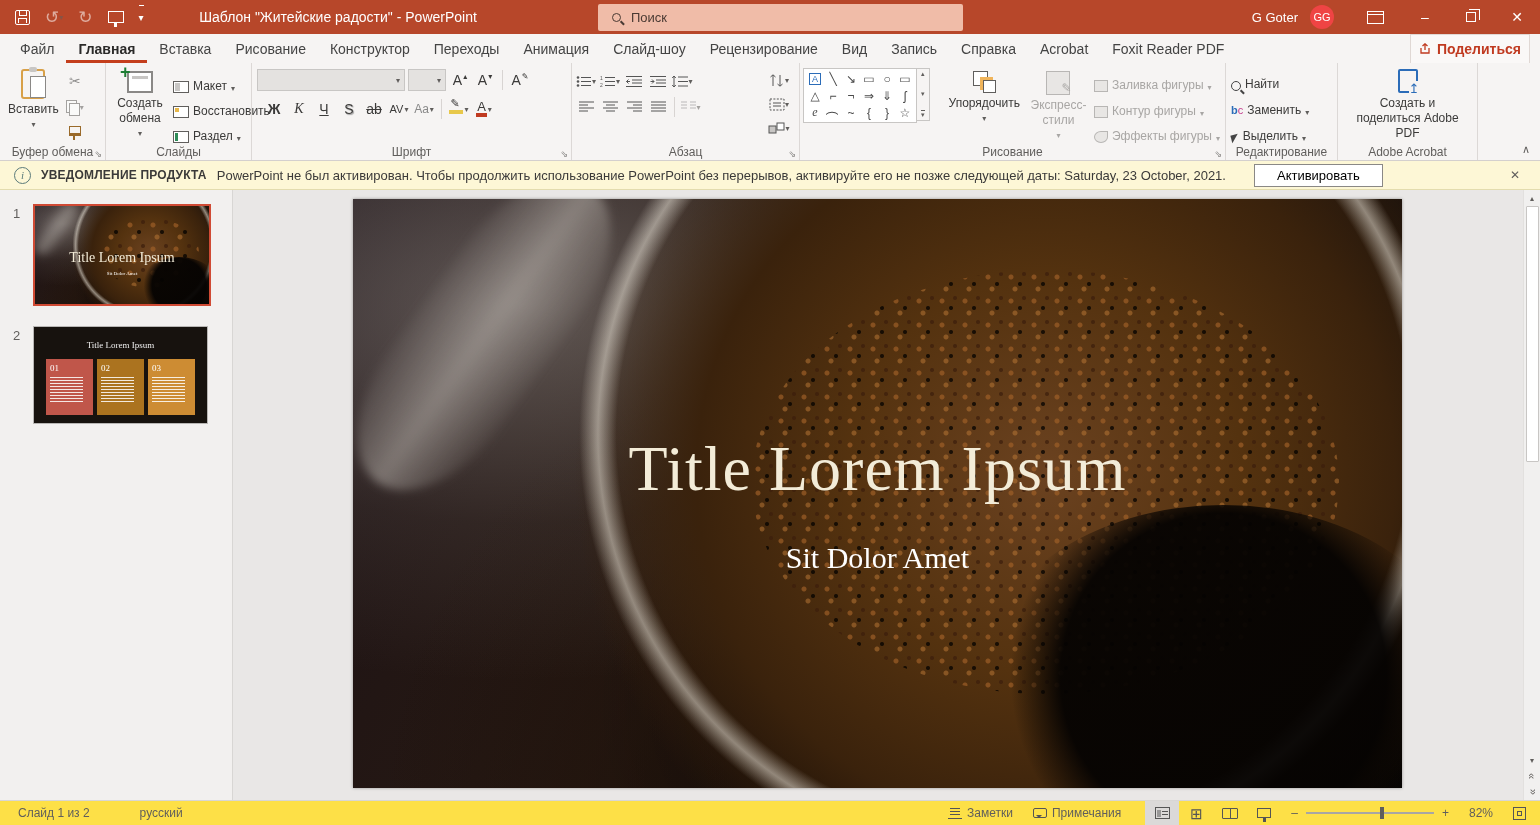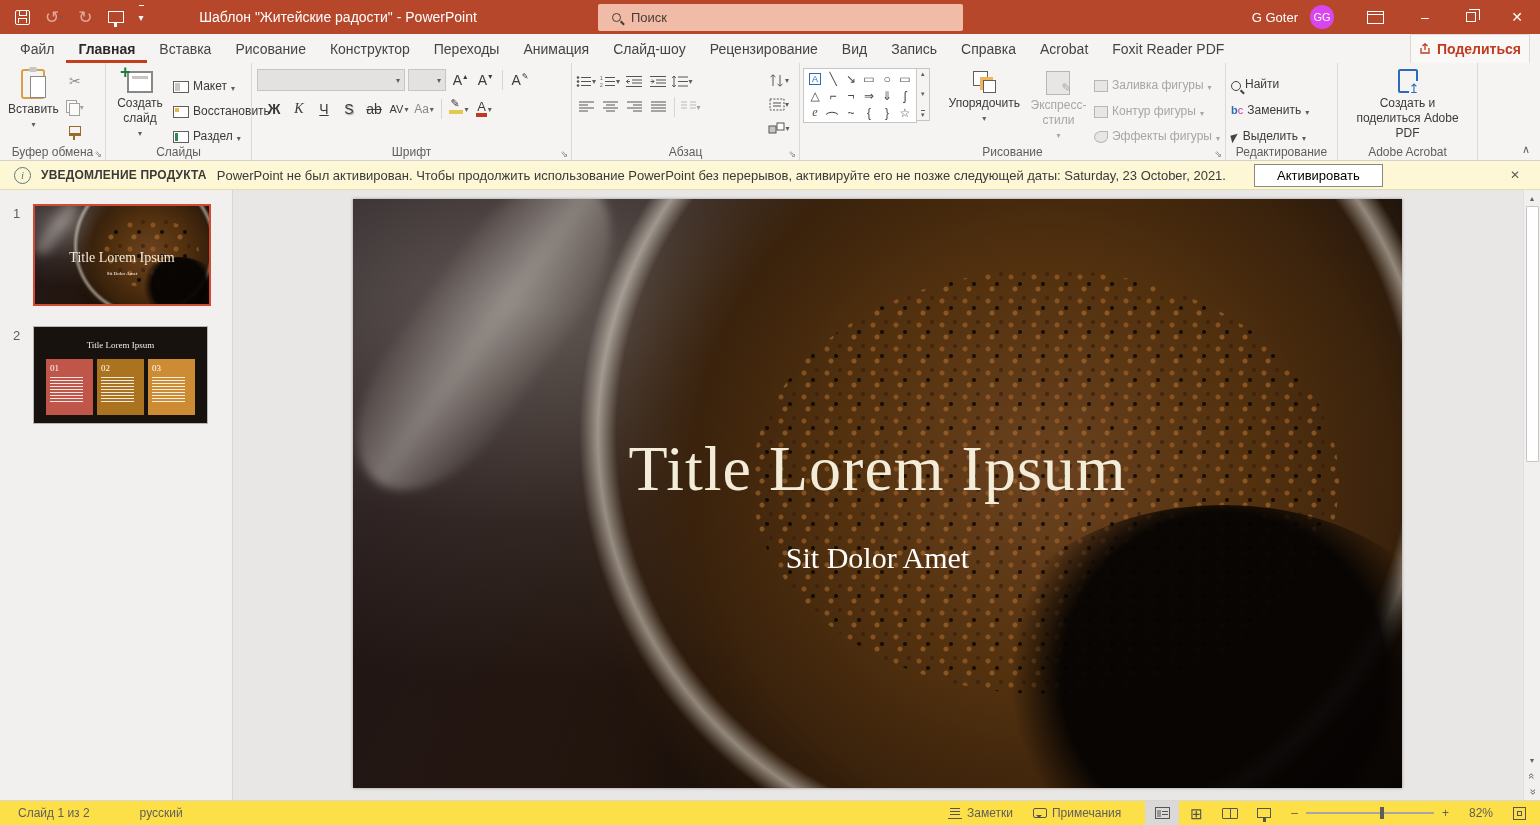--- a/index.html
+++ b/index.html
@@ -18,21 +18,21 @@
   .floppy::after { content:""; position:absolute; left:2px; bottom:1px; width:7px; height:4px; border:1.5px solid #fff; border-bottom:none; }
   .screen-ic { width:16px; height:12px; border:1.5px solid #fff; position:relative; }
   .screen-ic::after { content:""; position:absolute; left:5px; top:11px; width:3px; height:4px; background:#fff; }
   .qat-chev { font-size:10px; letter-spacing:0; border-top:1.5px solid #fff; padding-top:1px; line-height:8px; }
   .tb-title { position:absolute; left:338px; top:0; height:34px; display:flex; align-items:center; transform:translateX(-50%); white-space:nowrap; font-size:14px; }
   .tb-search { position:absolute; left:598px; top:4px; width:365px; height:27px; background:#f0bca8; border-radius:2px; color:#4a3a33; display:flex; align-items:center; gap:10px; padding-left:14px; font-size:13px; }
   .mag { width:9px; height:9px; border:1.6px solid #4a3a33; border-radius:50%; position:relative; flex-shrink:0; }
   .mag::after { content:""; position:absolute; width:5px; height:1.6px; background:#4a3a33; transform:rotate(45deg); left:7px; top:8px; }
   .tb-right { margin-left:auto; display:flex; align-items:center; height:100%; }
   .tb-user { font-size:13px; margin-right:12px; }
-  .avatar { width:24px; height:24px; border-radius:50%; background:#d946ef; color:#fff; font-size:11px; display:flex; align-items:center; justify-content:center; margin-right:22px; }
+  .avatar { width:24px; height:24px; border-radius:50%; background:#ef4444; color:#fff; font-size:11px; display:flex; align-items:center; justify-content:center; margin-right:22px; }
   .ribdisp { width:17px; height:13px; border:1.5px solid #fff; position:relative; margin-right:8px; }
   .ribdisp::before { content:""; position:absolute; left:0; top:2px; right:0; height:1.5px; background:#fff; }
   .winbtn { width:46px; height:34px; display:flex; align-items:center; justify-content:center; font-size:14px; }
   .restore-ic { width:10px; height:10px; border:1.2px solid #fff; position:relative; }
   .restore-ic::before { content:""; position:absolute; left:2px; top:-4px; width:10px; height:10px; border:1.2px solid #fff; border-left:none; border-bottom:none; }
 
   
   .tabrow { height:29px; background:#f6f4f3; display:flex; align-items:stretch; padding-left:8px; font-size:14px; color:#444; flex-shrink:0; }
   .tab { padding:0 12px; display:flex; align-items:center; white-space:nowrap; }
   .tab.active { font-weight:bold; color:#2b2a29; box-shadow: inset 0 -3px 0 #c43e1c; }
@@ -270,21 +270,21 @@
             <span class="brush-ic"></span>
           </span>
       </div>
       <span class="glabel">Буфер обмена</span>
       <span class="launcher">⇘</span>
     </div>
 
     <div class="rgroup" style="width:146px">
       <div class="bigbtn">
         <span class="newslide-ic"></span>
-        <span style="width:52px">Создать слайд</span>
+        <span style="width:52px">Создать обмена</span>
         <span class="chev">▾</span>
       </div>
       <div style="display:flex;flex-direction:column;gap:3px;padding-top:6px">
         <span class="smallrow">
             <span class="lay-ic"></span>
             <span>Макет</span>
             <span class="chev">▾</span>
           </span>
         <span class="smallrow">
             <span class="lay-ic rst"></span>

